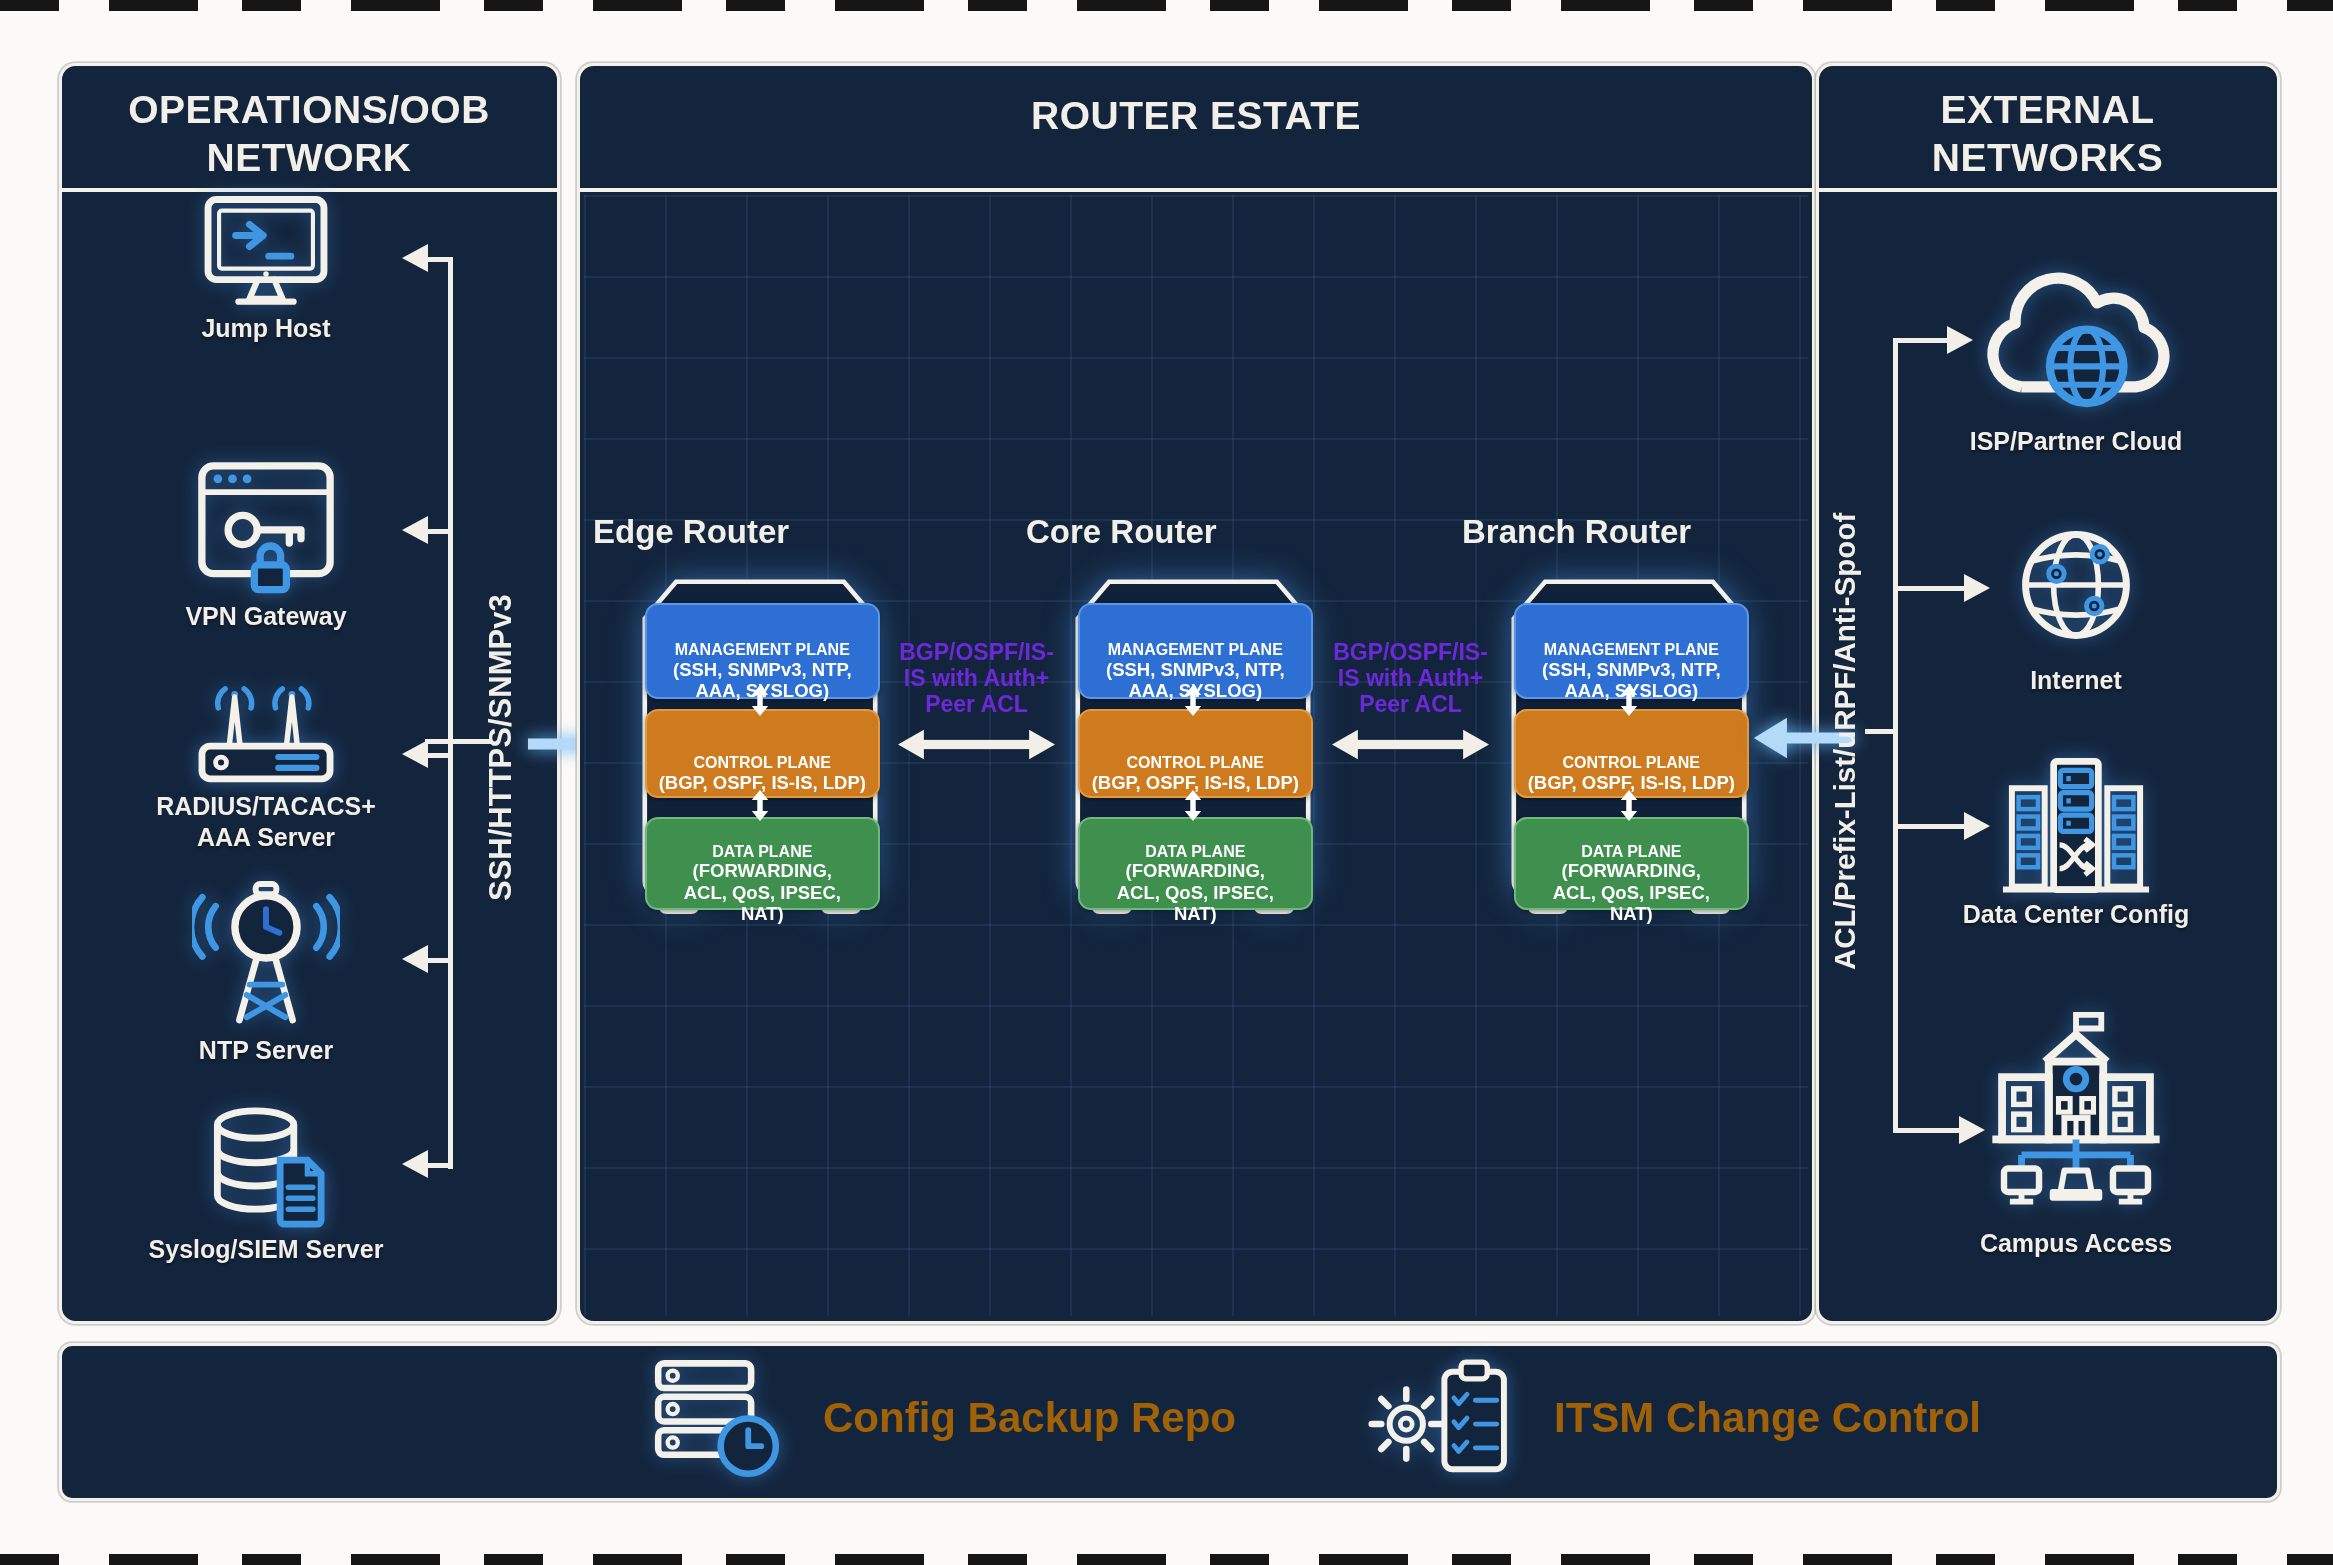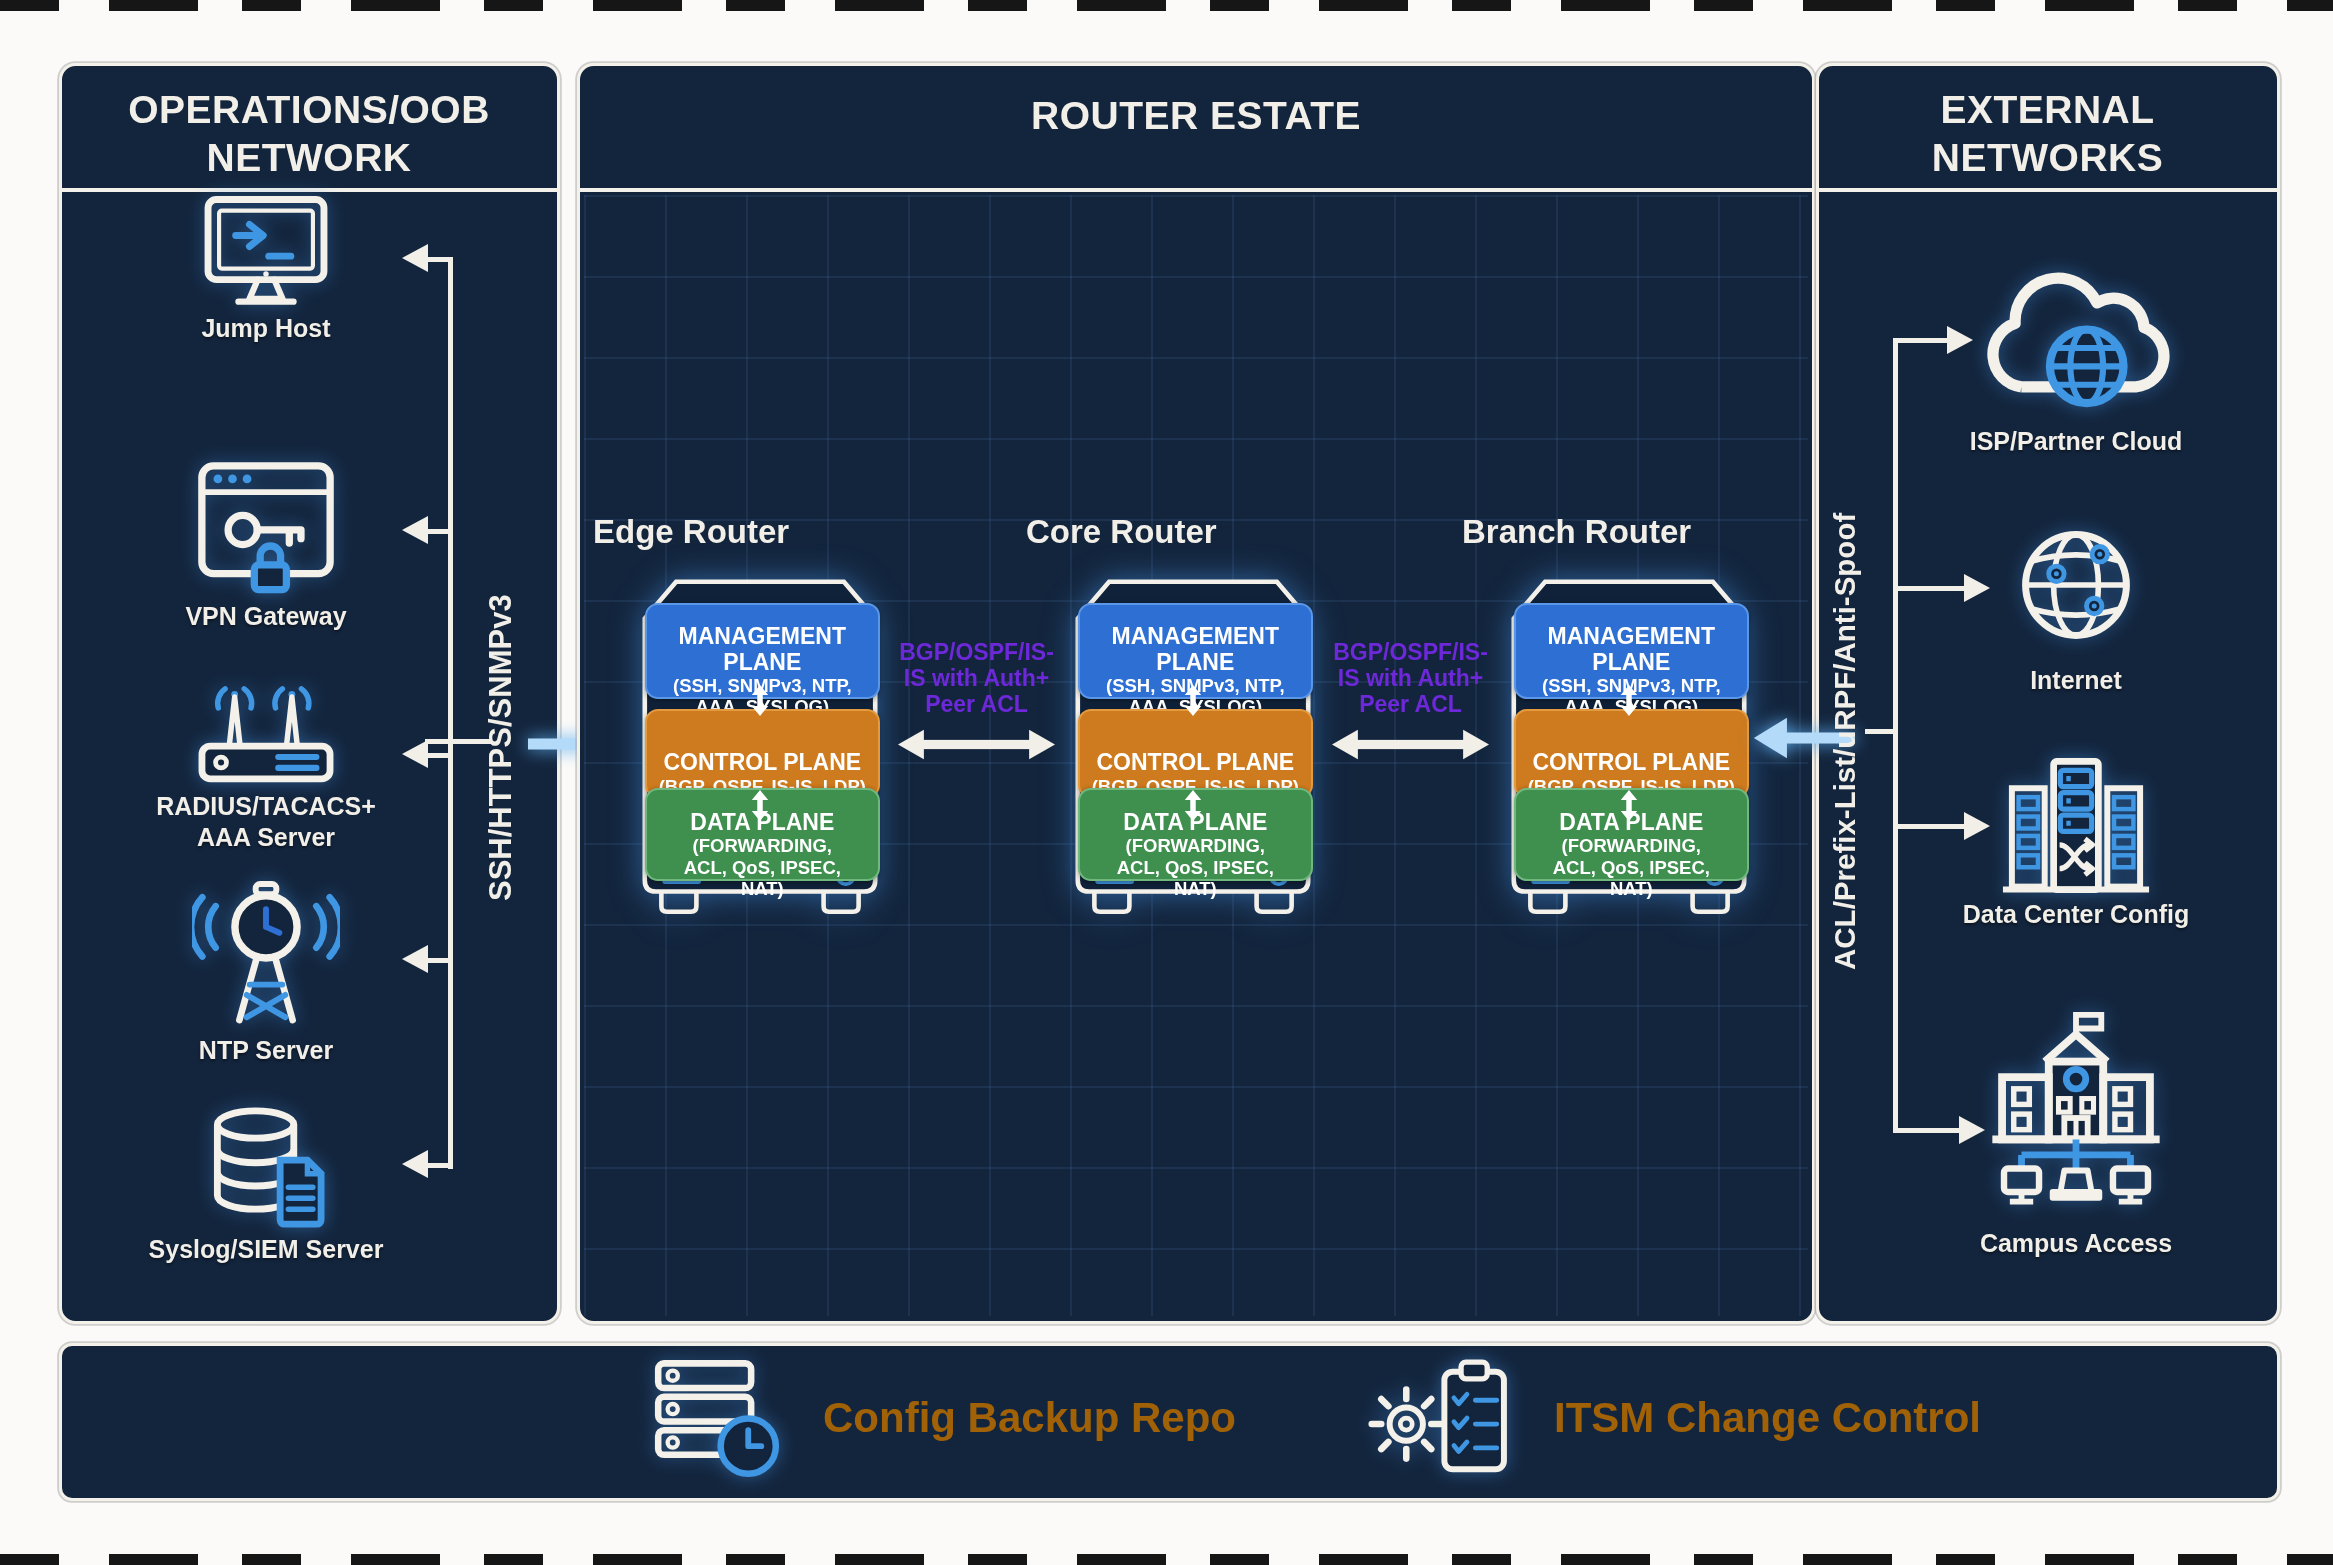--- a/index.html
+++ b/index.html
@@ -40,25 +40,25 @@
           color:#f2efe9;font-weight:bold;text-align:center;}
 
   
   .router{position:absolute;top:513px;width:260px;height:434px;}
   .router-title{position:absolute;top:0;left:-37px;right:-37px;color:#f2efe9;
                 font-weight:bold;font-size:33px;}
   .chassis{position:absolute;top:54px;left:0;filter:drop-shadow(0 0 14.8px rgba(70,150,235,.55));}
   .plane{position:absolute;left:14.8px;width:231px;border-radius:13px;display:flex;flex-direction:column;
          justify-content:center;align-items:center;text-align:center;color:#fff;
          box-shadow:0 1.8px 5.5px rgba(0,0,0,.35);}
-  .plane-title{font-weight:bold;font-size:23px;line-height:1.1;margin-top:40px;}
+  .plane-title{font-weight:bold;font-size:16px;line-height:1.1;margin-top:40px;}
   .plane-sub{font-weight:bold;font-size:18.5px;line-height:1.15;}
   .plane.management{top:90px;height:92px;background:#2d6fd3;border:2.8px solid #5b97e8;}
   .plane.control{top:196px;height:85px;background:#ce7a1e;border:2.8px solid #e49a3e;}
-  .plane.data{top:275px;height:89px;background:#3f8f4f;border:2.8px solid #6fb97e;}
+  .plane.data{top:304px;height:89px;background:#3f8f4f;border:2.8px solid #6fb97e;}
   .plane.management .plane-sub,.plane.data .plane-sub{max-width:180px;}
   .varrow{position:absolute;left:116px;width:28px;height:31px;z-index:5;}
   .varrow.a1{top:172px;} .varrow.a2{top:277px;}
 
   
   .peer-link{position:absolute;top:639px;width:175px;text-align:center;}
   .peer-line{color:#6d28d9;font-weight:bold;font-size:23px;line-height:26px;}
   .peer-arrow{margin-top:9.2px;}
 
   .blue-arrow{position:absolute;filter:drop-shadow(0 0 8.3px rgba(96,175,240,.95));}

